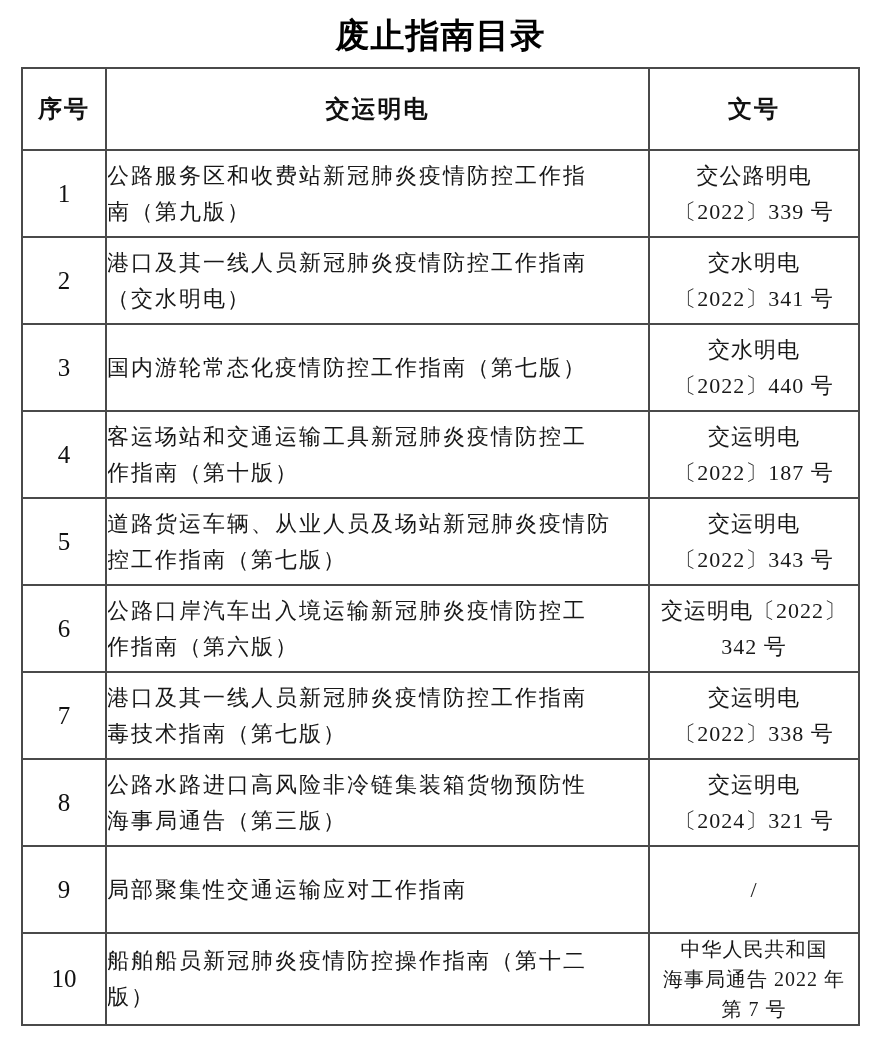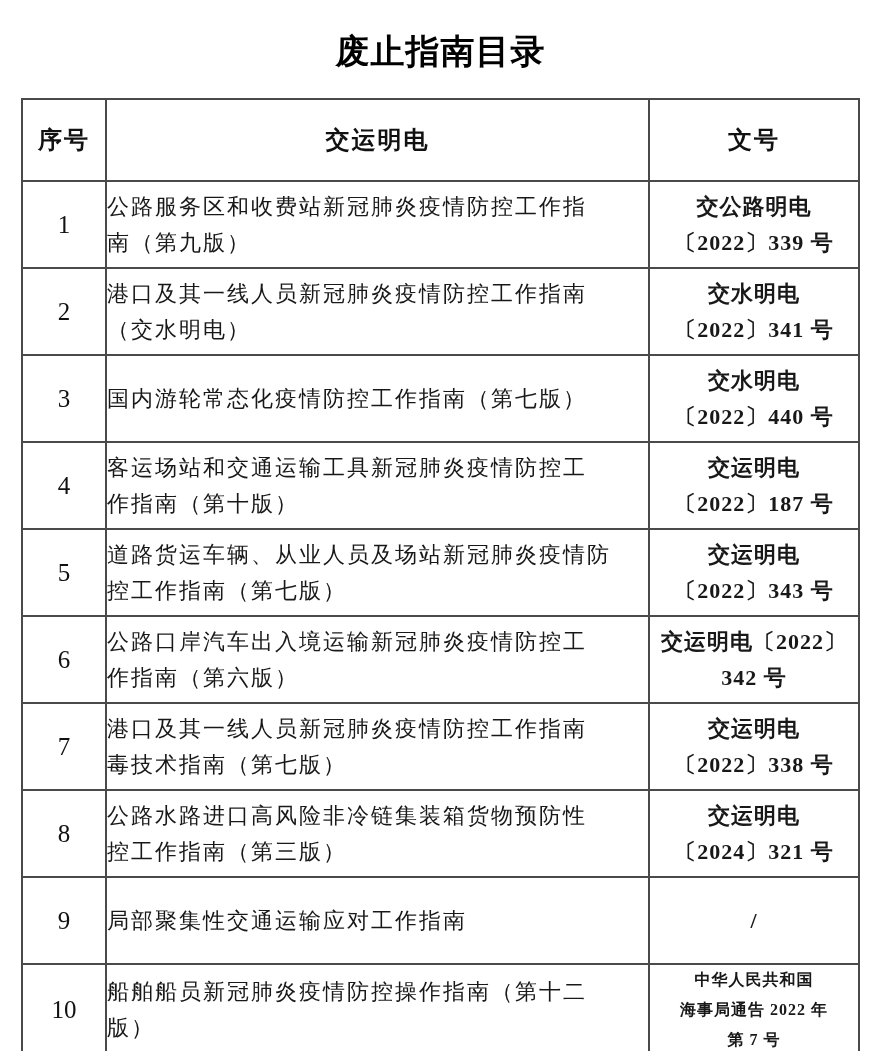--- a/index.html
+++ b/index.html
@@ -10,36 +10,36 @@
     background: #ffffff;
     overflow: hidden;
   }
   .page {
     width: 881px;
     height: 1051px;
     background: #ffffff;
     color: #111;
   }
   .doc-title {
-    margin: 16px;
+    margin: 0;
     padding-top: 13px;
     height: 44px;
     line-height: 44px;
     text-align: center;
     font-family: "Liberation Sans", "DejaVu Sans", sans-serif;
     font-weight: 700;
     font-size: 34px;
     letter-spacing: 1px;
     color: #000;
   }
   table.catalog {
     table-layout: fixed;
     border-collapse: collapse;
     width: 837px;
-    margin: 25px auto 0 auto;
+    margin: 10px auto 0 auto;
   }
   table.catalog col.c-index { width: 84px; }
   table.catalog col.c-name  { width: 543px; }
   table.catalog col.c-doc   { width: 210px; }
   table.catalog th, table.catalog td {
     border: 2px solid #4a4a4a;
     padding: 0;
     vertical-align: middle;
     overflow: hidden;
   }
@@ -60,31 +60,31 @@
     color: #111;
   }
   td.cell-name {
     font-family: "Liberation Serif", "DejaVu Serif", serif;
     font-size: 22px;
     letter-spacing: 2px;
     padding-left: 13px;
     padding-right: 4px;
     text-align: left;
     color: #181818;
+    border-radius: 19px;
   }
   td.cell-doc {
     font-family: "Liberation Serif", "DejaVu Serif", serif;
     font-size: 22px;
     letter-spacing: 1px;
     text-align: center;
     color: #181818;
-    font-weight: bold;
   }
   .line { line-height: 36px; white-space: nowrap; }
-  td.cell-doc.small { font-size: 16px; }
+  td.cell-doc.small { font-size: 20px; }
   td.cell-doc.small .line { line-height: 30px; }
 </style>
 </head>
 <body>
 
 <div class="page">
   <h1 class="doc-title">废止指南目录</h1>
 
   <table class="catalog">
     <colgroup>
@@ -173,21 +173,21 @@
           </td>
           <td class="cell-doc">
             <div class="line">交运明电</div>
             <div class="line">〔2022〕338 号</div>
           </td>
         </tr>
         <tr>
           <td class="cell-index">8</td>
           <td class="cell-name">
             <div class="line">公路水路进口高风险非冷链集装箱货物预防性</div>
-            <div class="line">控工作指南（第三版）</div>
+            <div class="line">海事局通告（第三版）</div>
           </td>
           <td class="cell-doc">
             <div class="line">交运明电</div>
             <div class="line">〔2024〕321 号</div>
           </td>
         </tr>
         <tr>
           <td class="cell-index">9</td>
           <td class="cell-name">
             <div class="line">局部聚集性交通运输应对工作指南</div>

